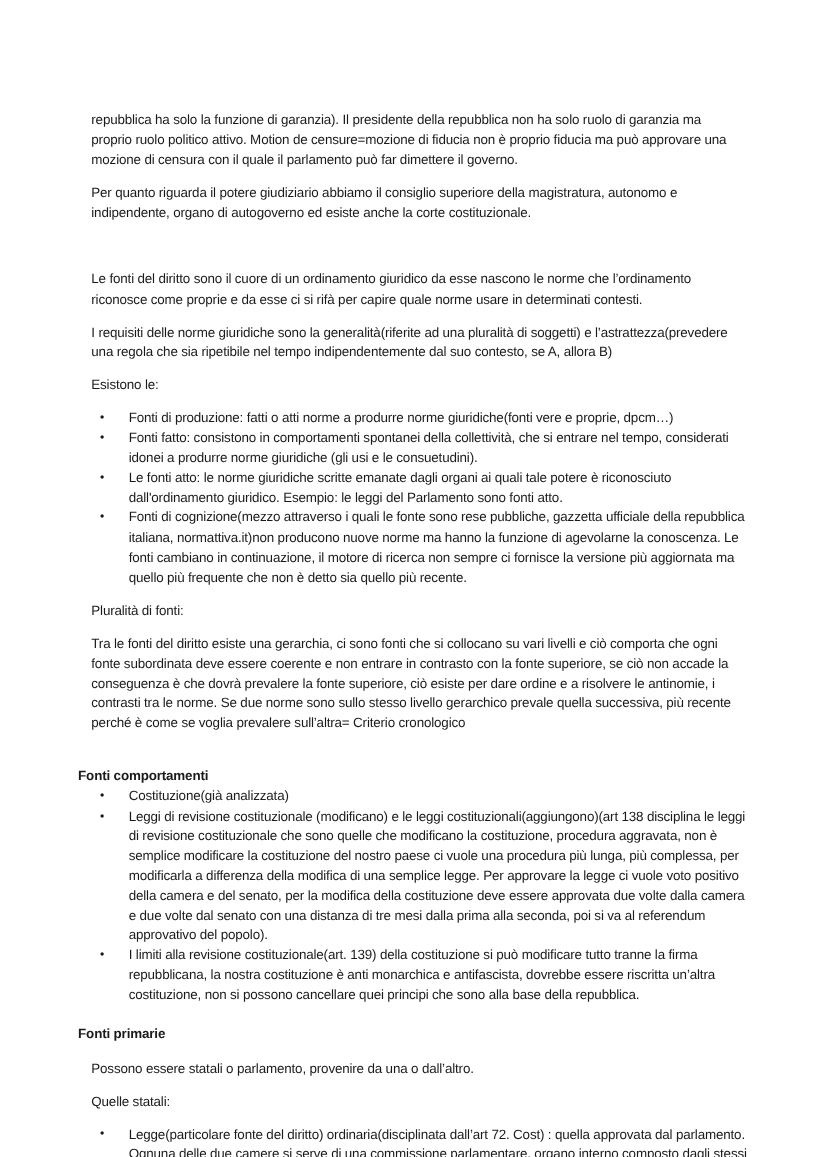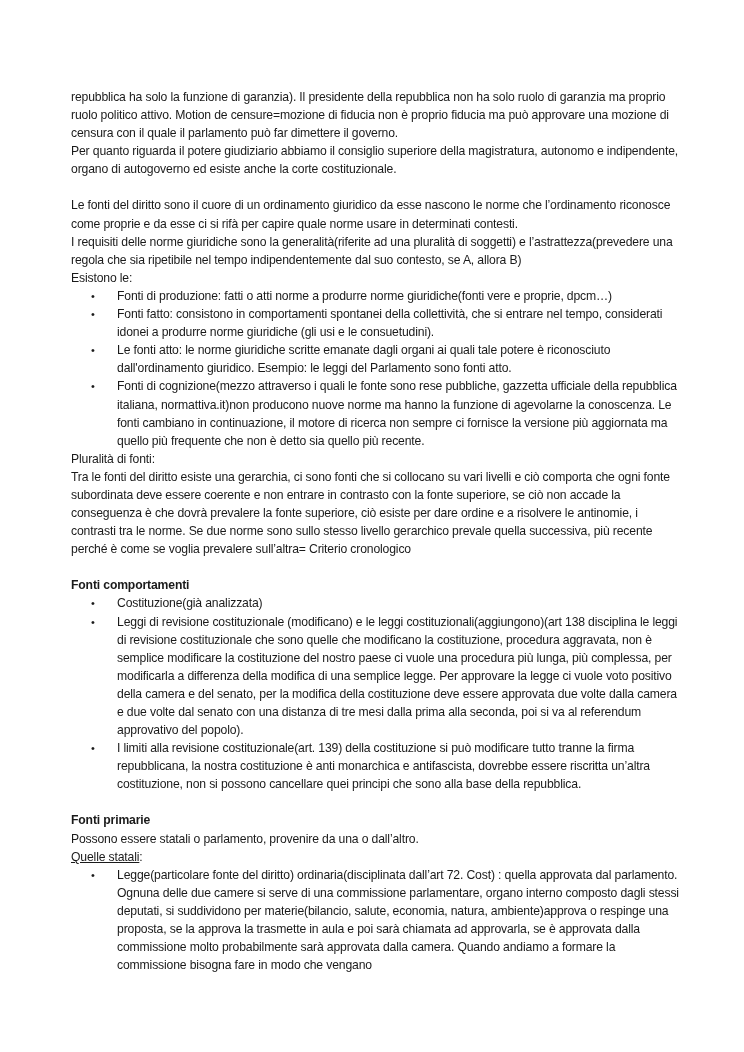--- a/index.html
+++ b/index.html
@@ -1,23 +1,23 @@
 <!DOCTYPE html>
 <html><head>
 <meta charset="utf-8">
 <style>
   html, body { margin: 0; padding: 0; background: #ffffff; }
   body { width: 744px; height: 1052px; position: relative; overflow: hidden;
          font-family: "Liberation Sans", sans-serif; color: #1a1a1a; }
   .page { position: absolute; left: 71px; top: 88px; width: 610px;
           font-size: 12.2px; line-height: 18.1px; letter-spacing: -0.15px; }
-  .p { margin: 0; }
+  .p { margin: 12px; }
   .gap { height: 18px; }
   .h { font-weight: bold; margin: 0; }
-  .u { text-decoration: underline; }
+  .u { }
   ul { margin: 0; padding: 0; list-style: none; }
   li { position: relative; padding-left: 46px; }
   li .bullet { position: absolute; left: 20px; top: 0; font-size: 11px; }
   .watermark { position: absolute; left: 612px; top: 540px; width: 440px;
                transform-origin: 0 0; transform: rotate(-90deg) translate(-440px, 0);
                font-size: 26px; font-style: italic; color: #d6d6d6;
                white-space: nowrap; letter-spacing: 0.5px; top: 1000px; }
 </style>
 </head>
 <body>

